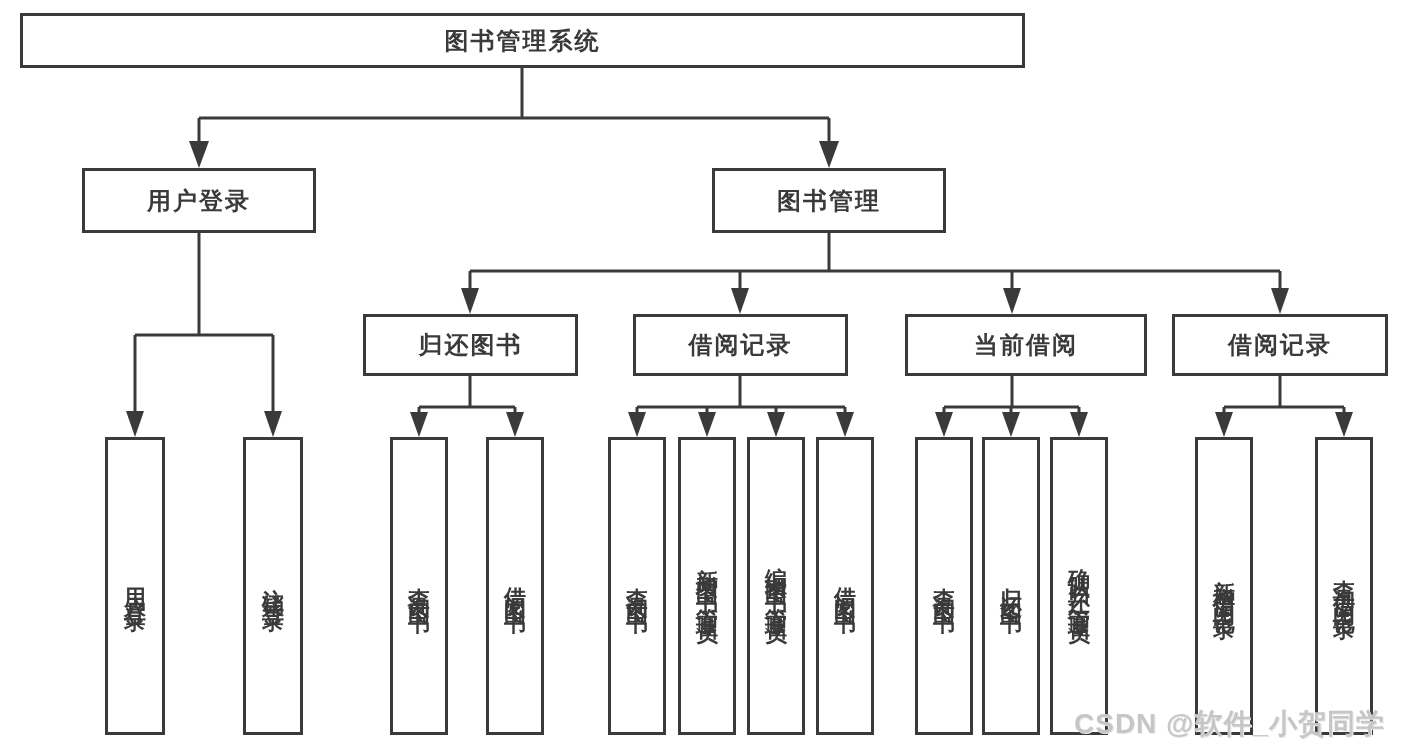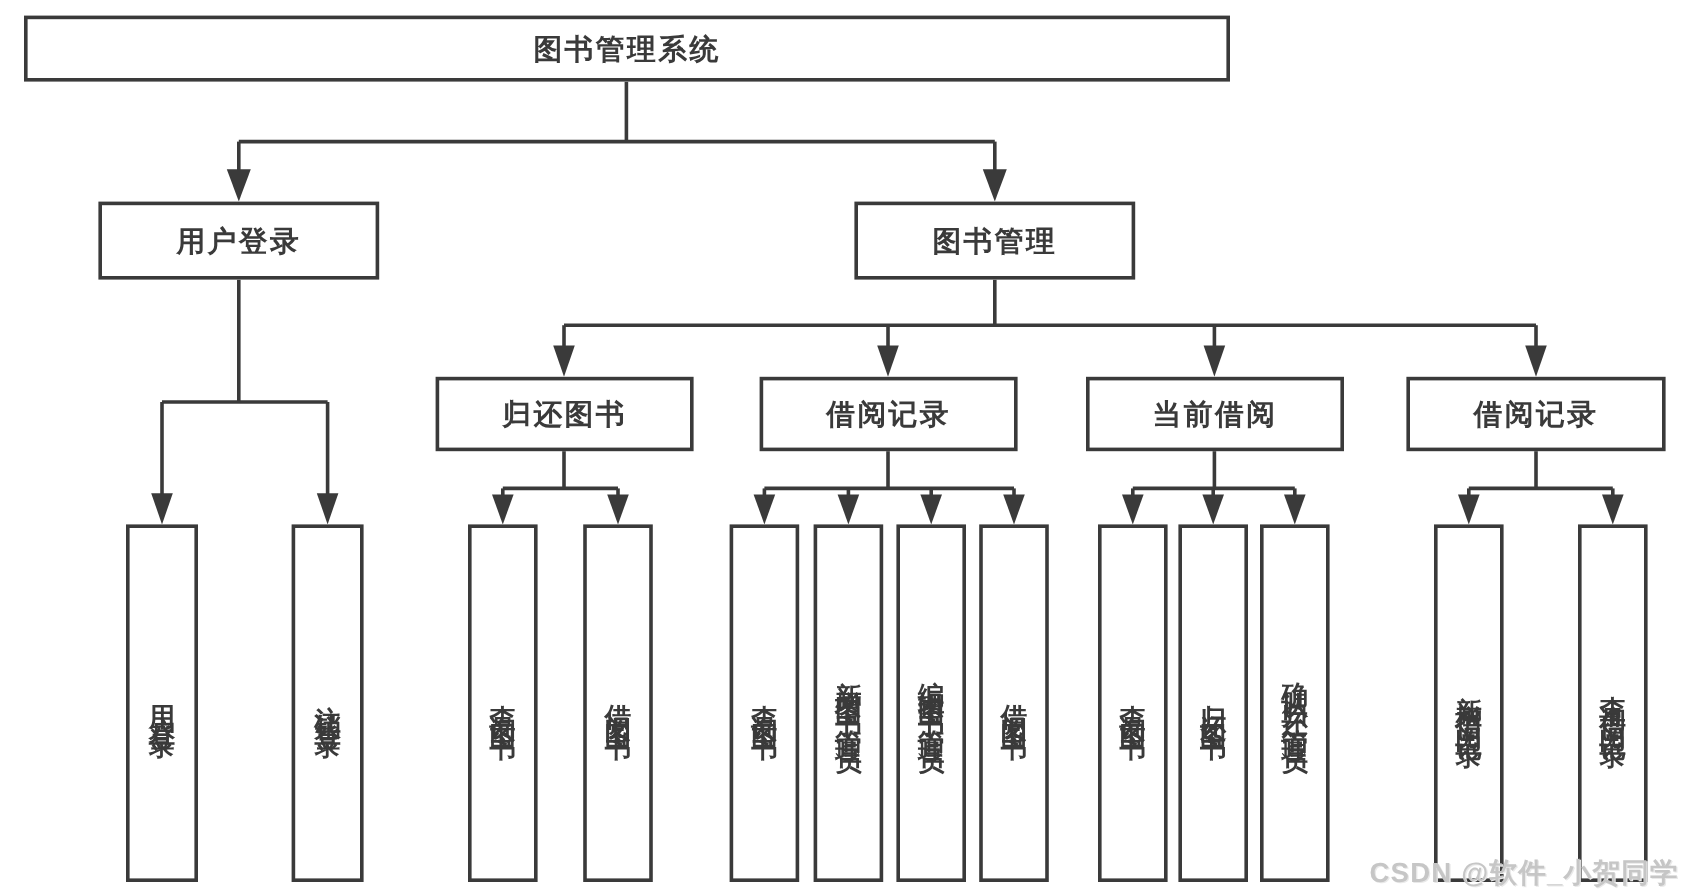--- a/index.html
+++ b/index.html
@@ -26,22 +26,22 @@
     border:3px solid var(--line); background:var(--box_bg);
     display:flex; align-items:center; justify-content:center;
     color:var(--text);
   }
   .leaf span {
     writing-mode:vertical-rl; text-orientation:mixed;
     font-size:22px; letter-spacing:8px; line-height:1;
     display:block; max-height:288px;
   }
   .watermark {
-    position:absolute; right:6px; bottom:4px;
-    font-size:23px; letter-spacing:1px; color:var(--watermark);
+    position:absolute; right:20px; bottom:4px;
+    font-size:28px; letter-spacing:1px; color:var(--watermark);
     text-shadow:1px 1px 0 #e9e9e9;
   }
 </style>
 </head>
 <body>
 
 <div class="canvas">
 
   <svg class="connectors" viewBox="0 0 1405 747" xmlns="http://www.w3.org/2000/svg">
 
@@ -115,21 +115,21 @@
   <div class="node" style="left:712px; top:168px; width:234px; height:65px;">
     <span>图书管理</span>
   </div>
 
   <div class="node" style="left:363px; top:314px; width:215px; height:62px;">
     <span>归还图书</span>
   </div>
   <div class="node" style="left:633px; top:314px; width:215px; height:62px;">
     <span>借阅记录</span>
   </div>
-  <div class="node" style="left:905px; top:314px; width:215px; height:62px;">
+  <div class="node" style="left:905px; top:314px; width:242px; height:62px;">
     <span>当前借阅</span>
   </div>
   <div class="node" style="left:1172px; top:314px; width:216px; height:62px;">
     <span>借阅记录</span>
   </div>
 
   <div class="leaf" style="left:105px; width:60px;">
     <span>用户登录</span>
   </div>
   <div class="leaf" style="left:243px; width:60px;">

